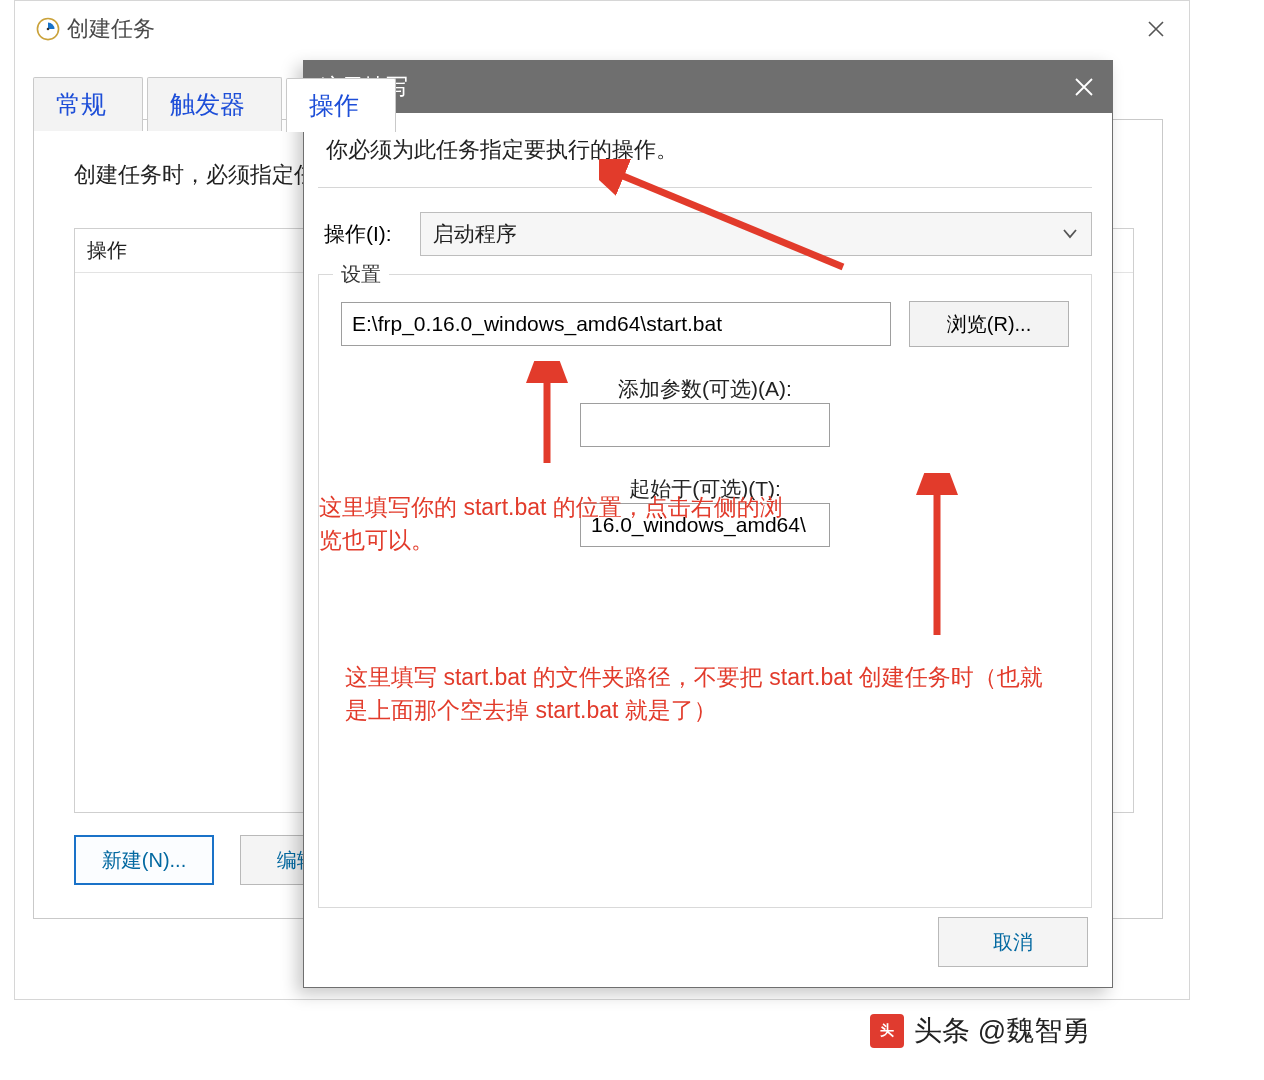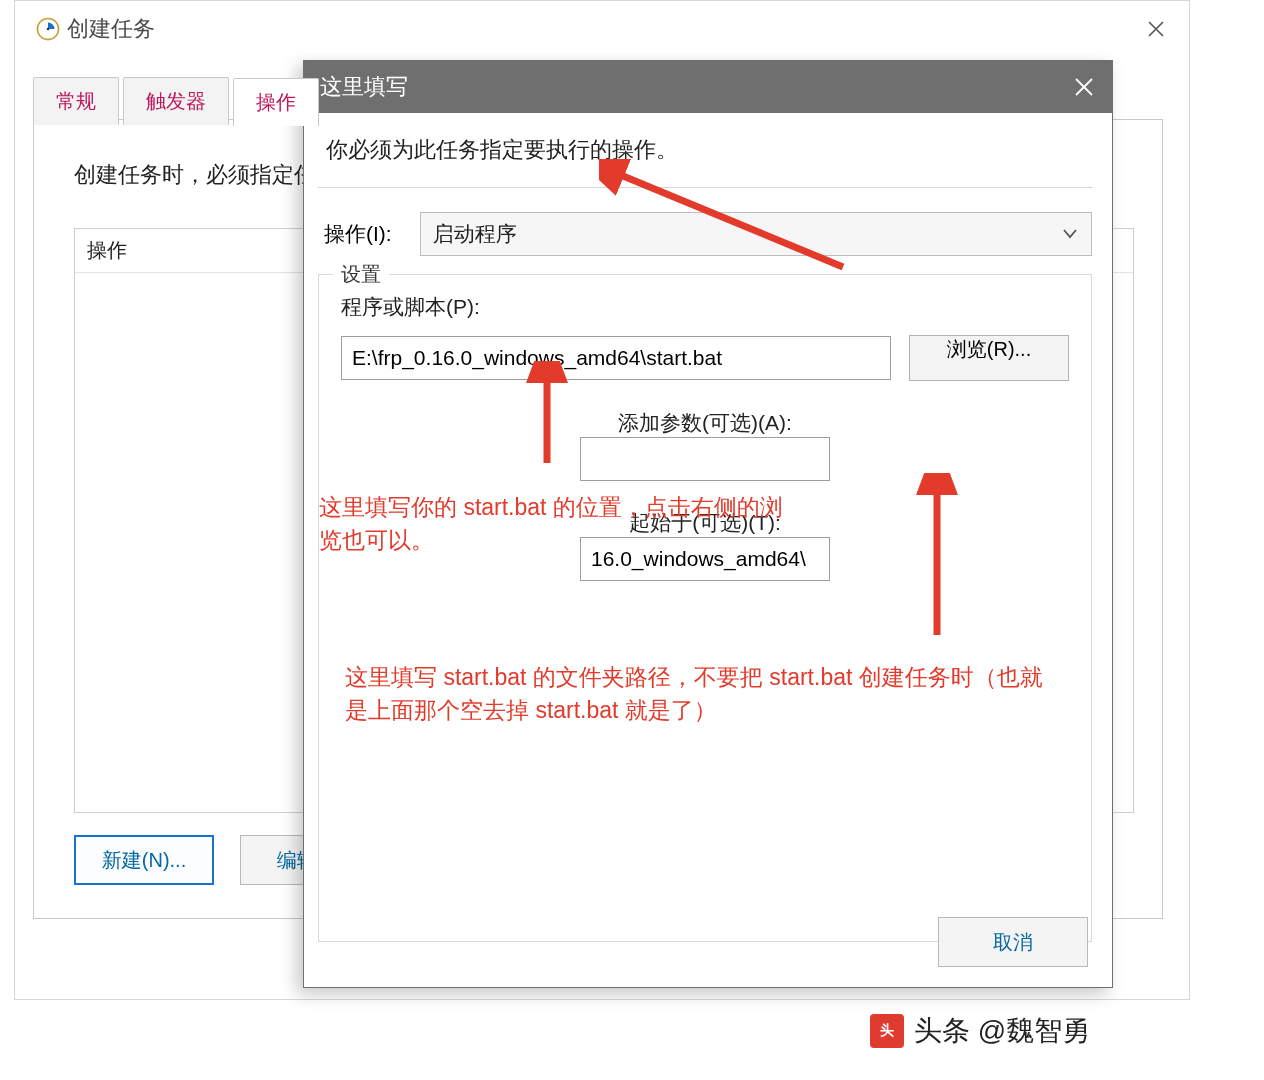--- a/index.html
+++ b/index.html
@@ -20,21 +20,21 @@
     width: 50px; height: 38px; display:flex; align-items:center; justify-content:center;
     color:#555; font-size:18px;
   }
   .clock-icon { width: 26px; height: 26px; margin-left: 12px; display:inline-block; }
 
   .tabstrip {
     position: absolute; left: 18px; top: 76px; display: flex; gap: 4px; z-index: 2;
   }
   .tab {
     border: 1px solid #c9c9c9; border-bottom: none; background: #f3f3f3;
-    padding: 10px 22px 10px 22px; font-size: 20px; color: #be185d; border-radius: 2px 2px 0 0;
+    padding: 10px 36px 10px 22px; font-size: 25px; color: #1d4ed8; border-radius: 2px 2px 0 0;
   }
   .tab.active { background: #fff; position: relative; top: 1px; }
 
   .tabpanel {
     position: absolute; left: 18px; top: 118px; width: 1130px; height: 800px;
     border: 1px solid #c9c9c9; background: #fff;
   }
   .panel-hint {
     position: absolute; left: 40px; top: 40px; font-size: 22px; color: #222;
   }
@@ -85,35 +85,35 @@
   }
   .row-action .label { font-size: 21px; padding-left: 6px; }
   .combo {
     flex:1; height: 44px; border:1px solid #bdbdbd; background:#f6f6f6;
     display:flex; align-items:center; justify-content:space-between; padding:0 14px 0 12px;
     font-size: 21px; color:#222;
   }
   .chev { color:#444; font-size:16px; }
 
   .group {
-    border:1px solid #d9d9d9; margin-top: 6px; padding: 18px 22px 360px 22px; position:relative;
+    border:1px solid #d9d9d9; margin-top: 6px; padding: 12px 22px 360px 22px; position:relative;
   }
   .group-legend {
     position:absolute; top:-14px; left:14px; background:#fff; padding:0 8px; font-size:20px; color:#333;
   }
   .fldlabel { font-size:21px; color:#222; }
   .program-row { display:flex; gap:18px; align-items:center; margin-top:14px; }
   .textinput {
     height:44px; border:1px solid #9e9e9e; background:#fff; font-size:21px; color:#000;
     padding:0 10px;
   }
   .program-input { flex:1; }
   .browse-btn {
     width: 160px; height:46px; border:1px solid #b2b2b2; background:#f3f3f3; font-size:20px;
-    display:flex; align-items:flex-start; justify-content:center;
+    display:flex; align-items:center; justify-content:center;
   }
 
   .pair-row { display:flex; align-items:center; justify-content:flex-start; margin-top: 28px; flex-direction: column; }
   .pair-row .rinput { width: 250px; }
 
   
   .anno { position:absolute; color:#e23b2b; font-size:23px; line-height:1.45; }
   .arrow-svg { position:absolute; }
 
   .footer-btns {
@@ -196,21 +196,20 @@
           <svg width="14" height="10" viewBox="0 0 14 10">
               <path d="M1 1 L7 8 L13 1" fill="none" stroke="#555" stroke-width="1.8"></path>
             </svg>
         </span>
       </div>
     </div>
 
     <div class="group">
       <span class="group-legend">设置</span>
 
-      <div class="fldlabel">程序或脚本(P):</div>
       <div class="program-row">
         <input class="textinput program-input" value="E:\frp_0.16.0_windows_amd64\start.bat" style="">
         <div class="browse-btn">
             <span>浏览(R)...</span>
           </div>
       </div>
 
       <div class="pair-row">
         <span class="fldlabel">添加参数(可选)(A):</span>
         <input class="textinput rinput" value="" style="">

